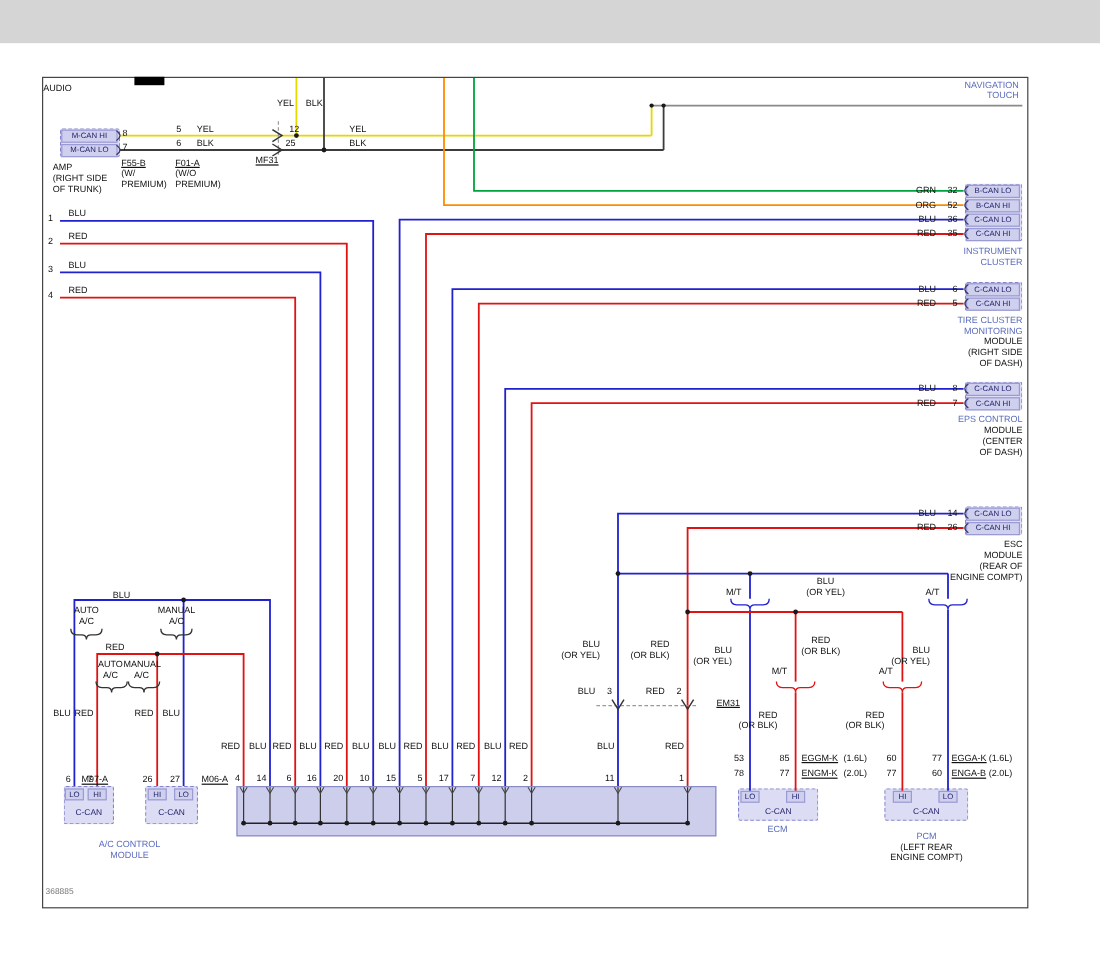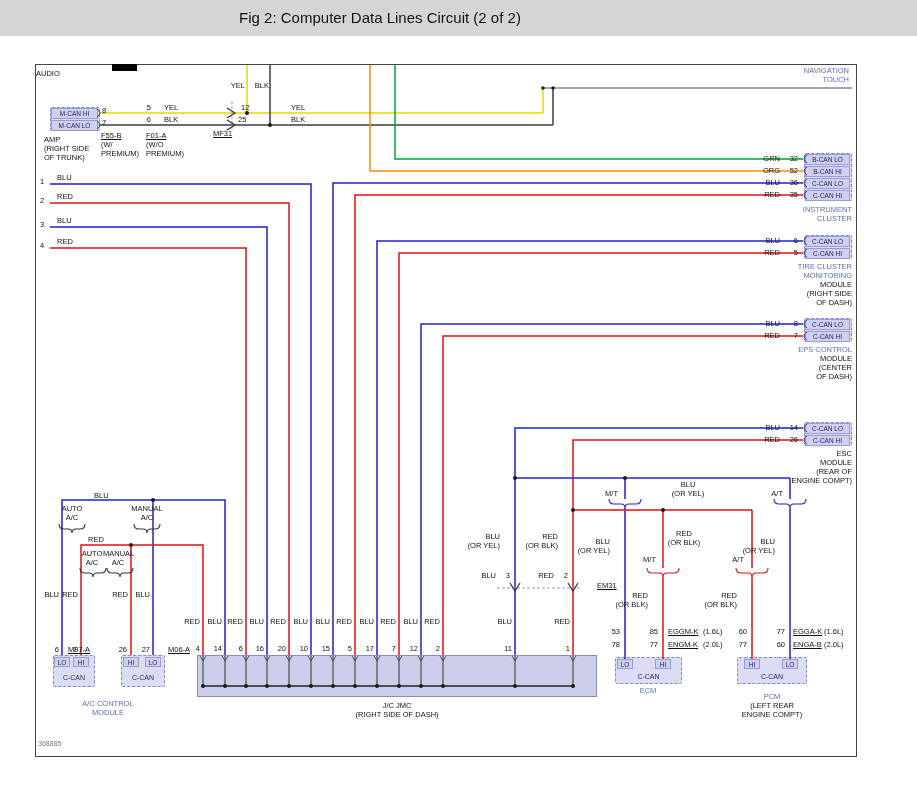--- a/index.html
+++ b/index.html
@@ -37,21 +37,20 @@
   .brc{fill:none;stroke-width:1.1}
   .brcB{stroke:#2121cf}.brcR{stroke:#e01212}.brcK{stroke:#333}
   .dot{fill:#1a1a1a}
 </style>
 </head>
 <body>
 
 <div id="page">
 
   <div class="bar"></div>
-  <div class="title">Fig 2: Computer Data Lines Circuit (2 of 2)</div>
   <div class="bord"></div>
   <div class="tab"></div>
 
   <div class="mbox" style="left:50px;top:107px;width:50px;height:24px"></div>
   <div class="row" style="left:51px;top:108px;width:47px;height:11px">M-CAN HI</div>
   <div class="row" style="left:51px;top:120px;width:47px;height:11px">M-CAN LO</div>
 
   <div class="mbox" style="left:804px;top:153px;width:48px;height:48px"></div>
   <div class="row" style="left:805px;top:154px;width:45px;height:11px">B-CAN LO</div>
   <div class="row" style="left:805px;top:166px;width:45px;height:11px">B-CAN HI</div>
@@ -354,22 +353,20 @@
   <div class="lbl r" style="left:273px;top:644px;width:13px">20</div>
   <div class="lbl r" style="left:295px;top:644px;width:13px">10</div>
   <div class="lbl r" style="left:317px;top:644px;width:13px">15</div>
   <div class="lbl r" style="left:339px;top:644px;width:13px">5</div>
   <div class="lbl r" style="left:361px;top:644px;width:13px">17</div>
   <div class="lbl r" style="left:383px;top:644px;width:13px">7</div>
   <div class="lbl r" style="left:405px;top:644px;width:13px">12</div>
   <div class="lbl r" style="left:427px;top:644px;width:13px">2</div>
   <div class="lbl r" style="left:499px;top:644px;width:13px">11</div>
   <div class="lbl r" style="left:557px;top:644px;width:13px">1</div>
-  <div class="lbl c" style="left:197px;top:701px;width:400px">J/C JMC</div>
-  <div class="lbl c" style="left:197px;top:710px;width:400px">(RIGHT SIDE OF DASH)</div>
 
   <div class="lbl r" style="left:474px;top:532px;width:26px">BLU</div>
   <div class="lbl r" style="left:464px;top:541px;width:36px">(OR YEL)</div>
   <div class="lbl r" style="left:532px;top:532px;width:26px">RED</div>
   <div class="lbl r" style="left:522px;top:541px;width:36px">(OR BLK)</div>
   <div class="lbl r" style="left:476px;top:571px;width:20px">BLU</div>
   <div class="lbl r" style="left:500px;top:571px;width:10px">3</div>
   <div class="lbl r" style="left:534px;top:571px;width:20px">RED</div>
   <div class="lbl r" style="left:558px;top:571px;width:10px">2</div>
   <div class="lbl u" style="left:597px;top:581px">EM31</div>

